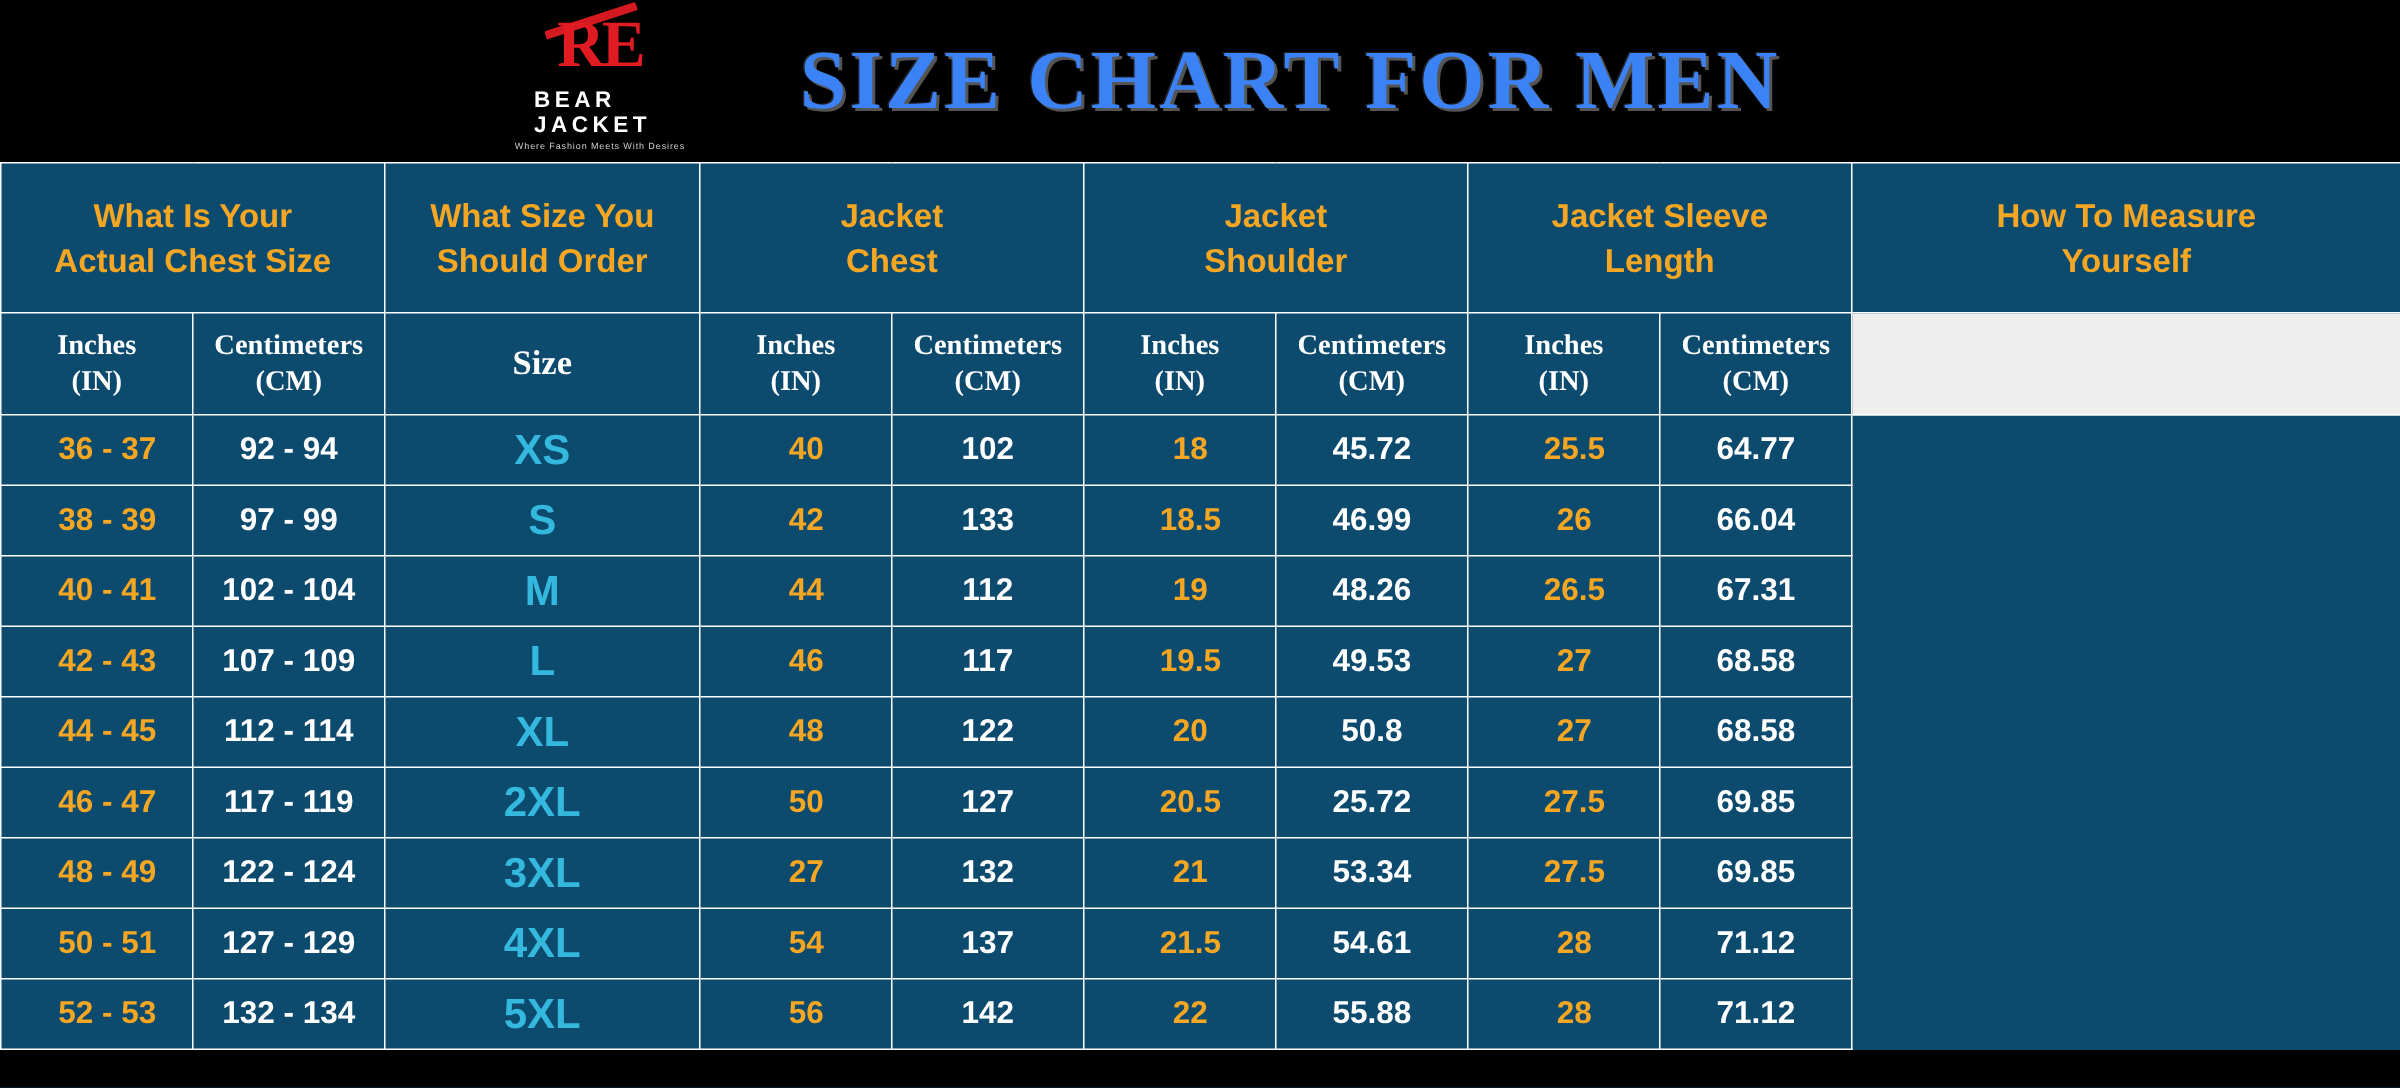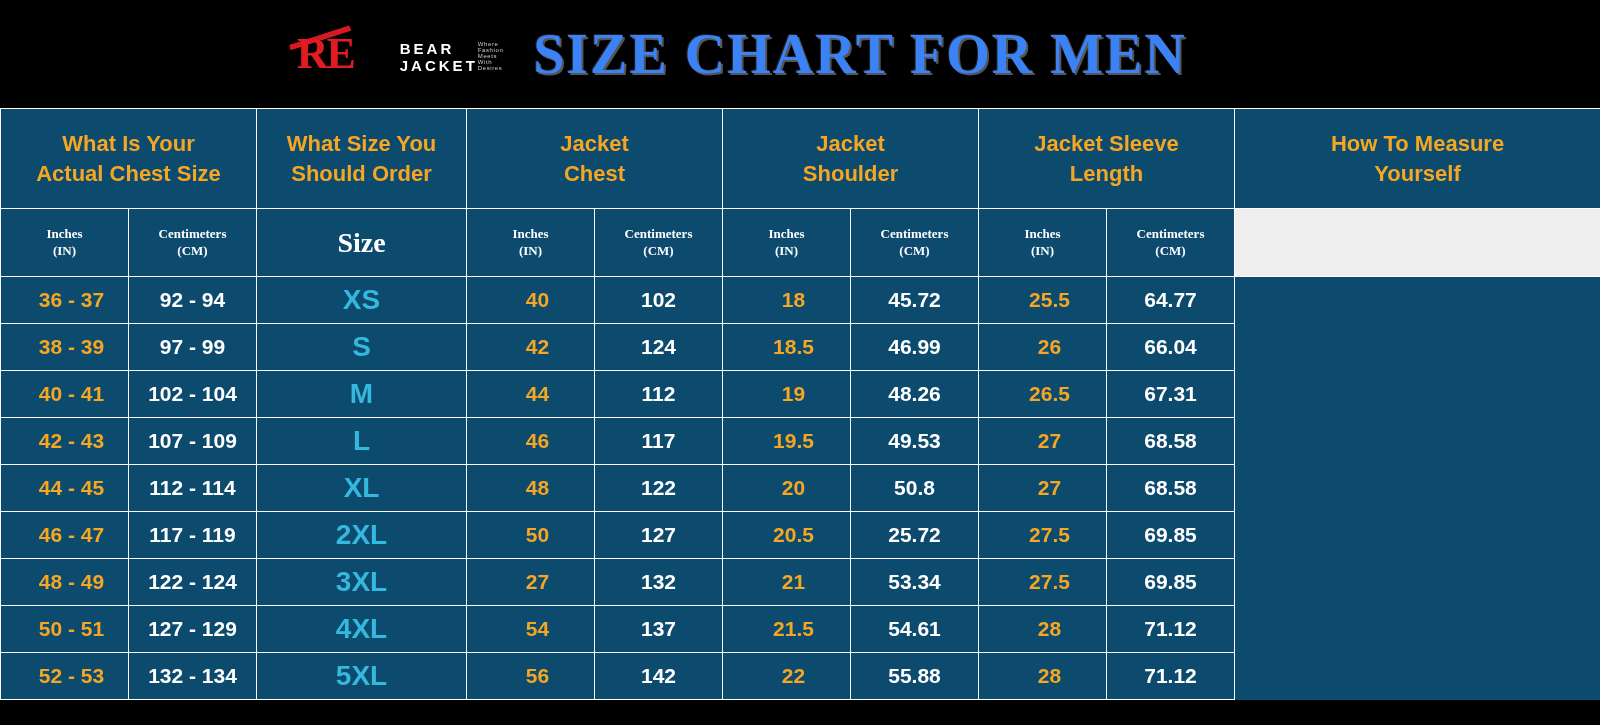--- a/index.html
+++ b/index.html
@@ -18,21 +18,21 @@
     background:#000;
     display:flex;
     align-items:center;
     justify-content:center;
     position:relative;
   }
   .logo {
     position:absolute;
     left:310px; top:8px;
     width:180px; height:92px;
-    display:flex; align-items:center; justify-content:center;
+    display:flex; flex-direction:column; align-items:center; justify-content:center;
   }
   .logo-mark {
     font-family:"Liberation Serif", serif;
     font-weight:bold;
     font-size:44px;
     letter-spacing:-2px;
     color:#e01b22;
     line-height:1;
     position:relative;
   }
@@ -90,28 +90,28 @@
     color:#f5a623;
     font-size:22px;
     font-weight:bold;
     height:100px;
     line-height:1.35;
     padding:4px 6px;
   }
   .sub-head {
     color:#ffffff;
     font-family:"Liberation Serif", serif;
-    font-size:13px;
+    font-size:19px;
     font-weight:bold;
     height:68px;
     line-height:1.25;
   }
   .sub-head.size-col {
     font-family:"Liberation Serif", serif;
-    font-size:28px;
+    font-size:23px;
   }
   .cell {
     height:47px;
     font-size:21px;
     font-weight:bold;
     border-top:1px dashed #fff;
     border-bottom:1px dashed #fff;
   }
   .cell.in  { color:#f5a623;padding-left:14px; }
   .cell.cm  { color:#ffffff; }
@@ -231,21 +231,21 @@
         <td class="cell in">18</td>
         <td class="cell cm solid-right">45.72</td>
         <td class="cell in">25.5</td>
         <td class="cell cm solid-right">64.77</td>
       </tr>
       <tr>
         <td class="cell in">38 - 39</td>
         <td class="cell cm solid-right">97 - 99</td>
         <td class="cell sz solid-right">S</td>
         <td class="cell in">42</td>
-        <td class="cell cm solid-right">124</td>
+        <td class="cell cm solid-right">133</td>
         <td class="cell in">18.5</td>
         <td class="cell cm solid-right">46.99</td>
         <td class="cell in">26</td>
         <td class="cell cm solid-right">66.04</td>
       </tr>
       <tr>
         <td class="cell in">40 - 41</td>
         <td class="cell cm solid-right">102 - 104</td>
         <td class="cell sz solid-right">M</td>
         <td class="cell in">44</td>

